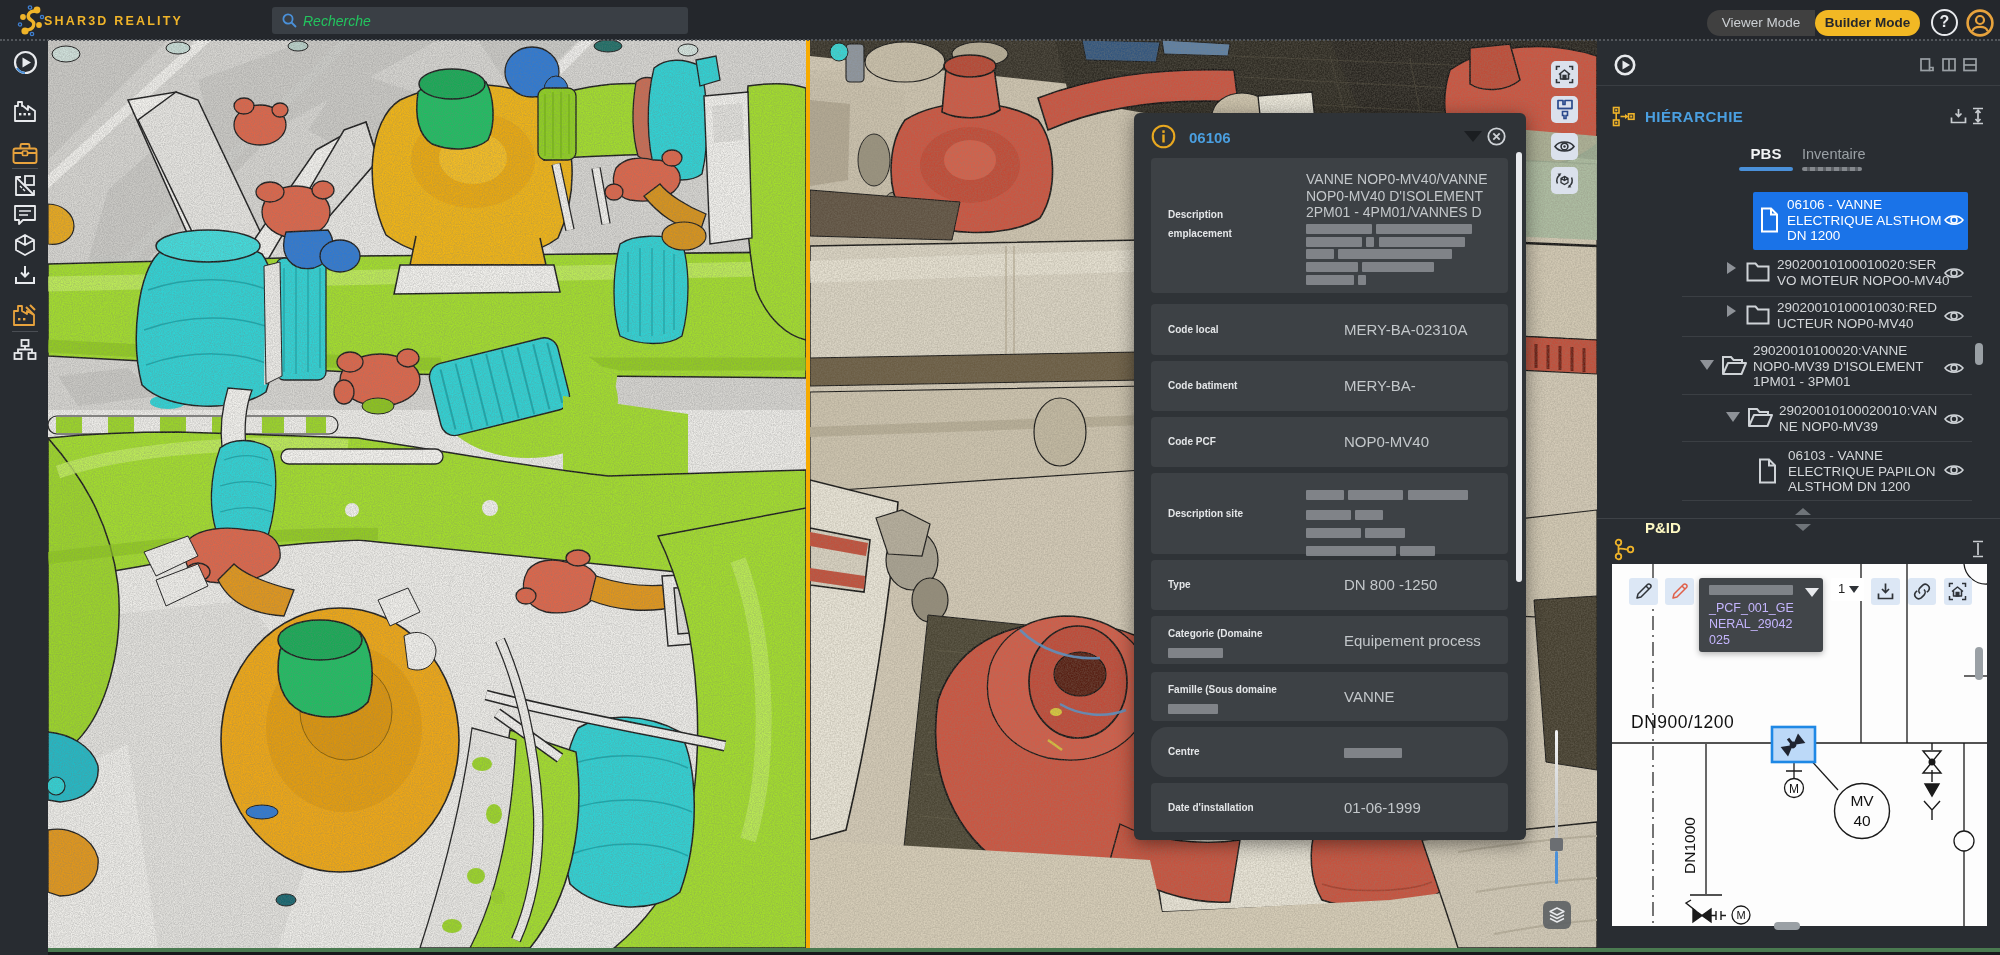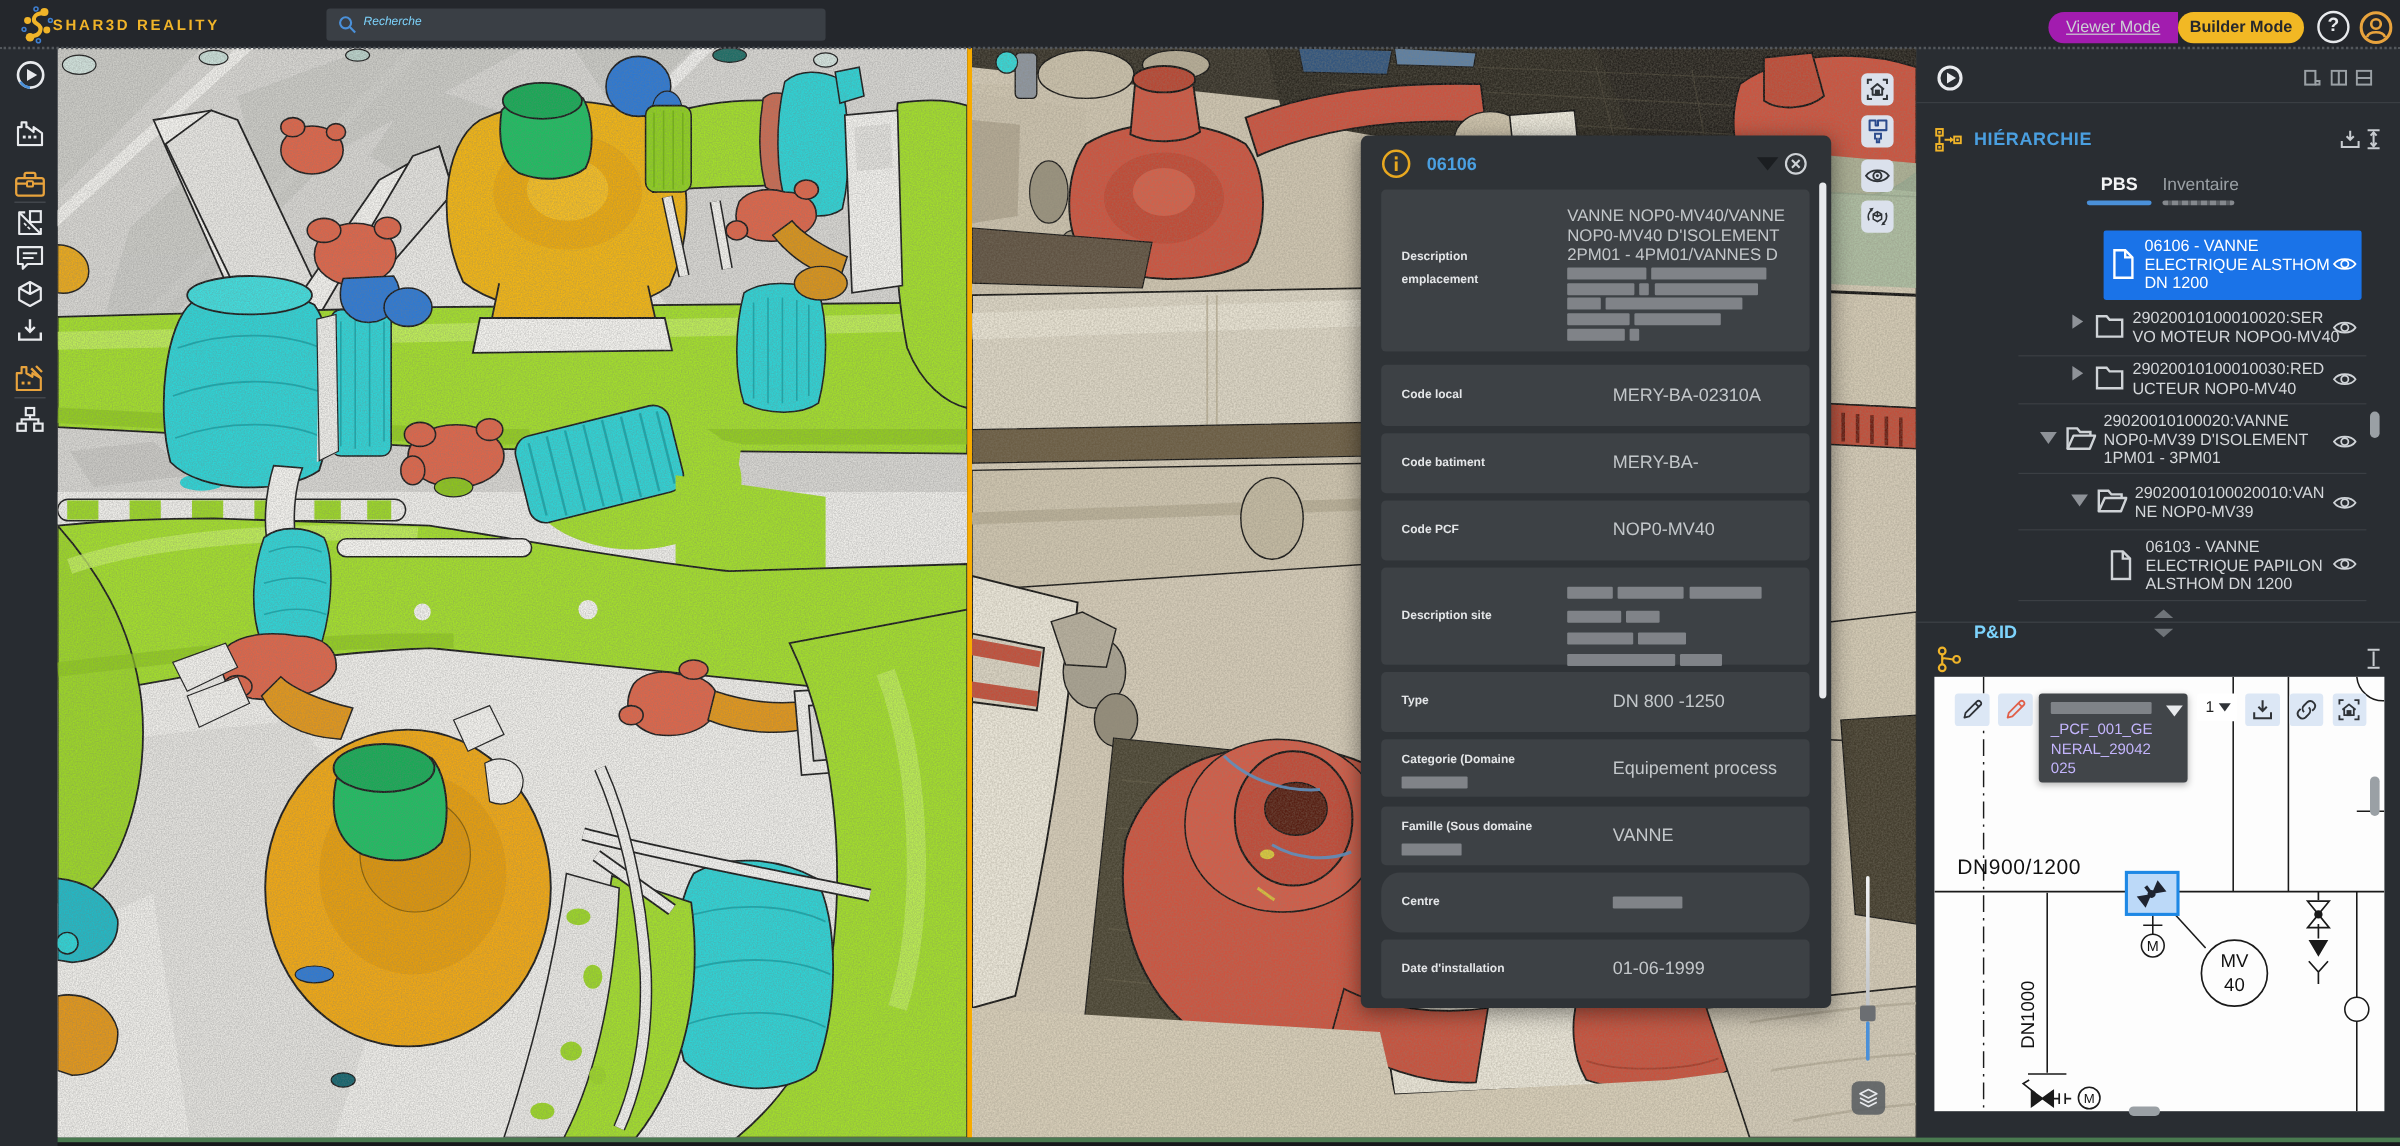--- a/index.html
+++ b/index.html
@@ -27,23 +27,23 @@
   <circle cx="18" cy="30" r="1.7" fill="none" stroke="#3f7fd0" stroke-width="1.3"></circle>
 </svg>
 
 <div class="abs" style="left:44px;top:14px;font-size:12.5px;font-weight:bold;letter-spacing:2.2px;color:#f0b429;">SHAR3D REALITY</div>
 
 <div class="abs" style="left:272px;top:7px;width:416px;height:27px;background:#3a3f45;border-radius:3px;"></div>
 <svg class="abs" style="left:281px;top:12px;" width="17" height="17" viewBox="0 0 17 17">
   <circle cx="7" cy="7" r="4.6" fill="none" stroke="#4a90d9" stroke-width="1.8"></circle>
   <line x1="10.5" y1="10.5" x2="15" y2="15" stroke="#4a90d9" stroke-width="1.8"></line>
 </svg>
-<div class="abs" style="left:303px;top:13px;font-size:10px;font-style:italic;color:#7dd3fc;">Recherche</div>
-
-<div class="abs" style="left:1707px;top:10px;width:108px;height:26px;background:#a21caf;border-radius:13px 0 0 13px;color:#ccd0d4;font-size:13.5px;line-height:26px;text-align:center;text-decoration:underline;">Viewer Mode</div>
+<div class="abs" style="left:303px;top:13px;font-size:14px;font-style:italic;color:#22c55e;">Recherche</div>
+
+<div class="abs" style="left:1707px;top:10px;width:108px;height:26px;background:#404040;border-radius:13px 0 0 13px;color:#ccd0d4;font-size:13.5px;line-height:26px;text-align:center;">Viewer Mode</div>
 
 <div class="abs" style="left:1815px;top:10px;width:105px;height:26px;background:#f2b824;border-radius:13px;color:#26282c;font-size:13.5px;font-weight:bold;line-height:26px;text-align:center;">Builder Mode</div>
 
 <div class="abs" style="left:1931px;top:9px;width:27px;height:27px;border:2.5px solid #e8eaed;border-radius:50%;color:#e8eaed;font-size:16px;font-weight:bold;text-align:center;line-height:22px;">?</div>
 
 <svg class="abs" style="left:1966px;top:9px;" width="28" height="28" viewBox="0 0 28 28">
   <circle cx="14" cy="14" r="12.4" fill="none" stroke="#e8a33d" stroke-width="2.6"></circle>
   <circle cx="14" cy="11" r="4" fill="none" stroke="#e8a33d" stroke-width="2.2"></circle>
   <path d="M6.5 22 C8 16.5 20 16.5 21.5 22" fill="none" stroke="#e8a33d" stroke-width="2.2"></path>
 </svg>
@@ -819,21 +819,21 @@
 
 <svg class="abs" style="left:1613px;top:538px;" width="23" height="23" viewBox="0 0 23 23">
   <g fill="none" stroke="#f0b429" stroke-width="1.8">
     <circle cx="5.5" cy="4.5" r="2.8"></circle>
     <circle cx="5.5" cy="18.5" r="2.8"></circle>
     <circle cx="17.5" cy="11.5" r="2.8"></circle>
     <path d="M5.5 7.3 V15.7 M5.5 12 C5.5 9 11 11.5 14.7 11.5"></path>
   </g>
 </svg>
 
-<div class="abs" style="left:1645px;top:519px;font-size:15px;font-weight:bold;color:#7dd3fc;">P&amp;ID</div>
+<div class="abs" style="left:1645px;top:519px;font-size:15px;font-weight:bold;color:#fef9c3;">P&amp;ID</div>
 
 <svg class="abs" style="left:1972px;top:540px;" width="12" height="18" viewBox="0 0 12 18">
   <path d="M1 1.5 h10 M1 16.5 h10 M6 3 v12" stroke="#c8ccd0" stroke-width="1.7"></path>
 </svg>
 
 <div class="abs" style="left:1612px;top:564px;width:375px;height:362px;background:#fdfdfd;"></div>
 
 <svg class="abs" style="left:1612px;top:564px;" width="375" height="362" viewBox="0 0 375 362">
   <g stroke="#1a1a1a" fill="none" stroke-width="1.3">
 

